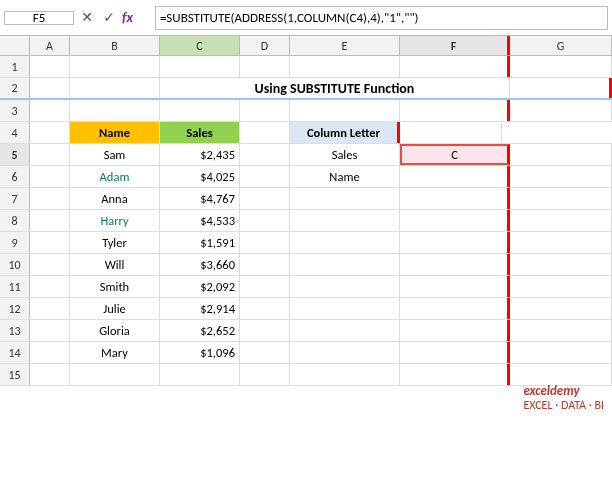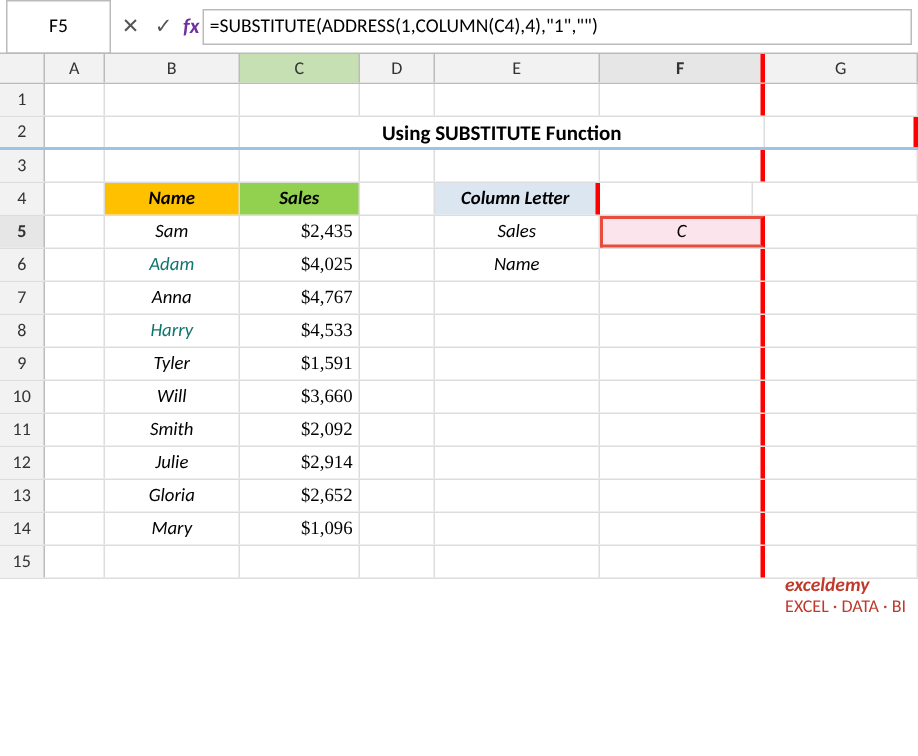--- a/index.html
+++ b/index.html
@@ -17,21 +17,21 @@
       display: flex;
       align-items: center;
       height: 36px;
       border-bottom: 1px solid #bbb;
       background: #fff;
       padding: 0 4px;
     }
     .cell-name-box {
       width: 70px;
       border: 1px solid #bbb;
-      height: 36px;
+      height: 14px;
       display: flex;
       align-items: center;
       justify-content: center;
       font-size: 13px;
       margin-right: 4px;
       flex-shrink: 0;
     }
     .formula-bar-icons {
       display: flex;
       align-items: center;
@@ -44,21 +44,21 @@
       color: #555;
       cursor: pointer;
       width: 18px;
       text-align: center;
     }
     .formula-bar-fx {
       color: #7030a0;
       font-style: italic;
       font-weight: bold;
       font-size: 14px;
-      margin-right: 2px;
+      margin-right: 22px;
     }
     .formula-input {
       flex: 1;
       border: 1px solid #bbb;
       height: 24px;
       font-size: 13px;
       padding: 0 4px;
       font-family: Calibri, Arial, sans-serif;
     }
 
@@ -131,22 +131,22 @@
     }
     .cell {
       display: flex;
       align-items: center;
       padding: 0 4px;
       font-size: 12.5px;
       border-right: 1px solid #ddd;
       overflow: hidden;
       white-space: nowrap;
     }
-    .cell.center { justify-content: center; font-style: italic; }
-    .cell.right { justify-content: flex-end; font-family: Liberation Serif, serif; }
+    .cell.center { justify-content: center; }
+    .cell.right { justify-content: flex-end; }
     .cell.bold { font-weight: bold; }
     .cell.title-cell {
       font-weight: bold;
       font-size: 14px;
       justify-content: center;
     }
 
     
     .w-col-a { width: 40px; flex-shrink: 0; }
     .w-col-b { width: 90px; flex-shrink: 0; }
@@ -170,21 +170,20 @@
     .header-col-name {
       background: #dce6f1;
       font-weight: bold;
       justify-content: center;
       border-right: 1px solid #aaa;
     }
     .header-col-letter {
       background: #dce6f1;
       font-weight: bold;
       justify-content: center;
-      font-style: italic;
     }
 
     
     .cell.selected {
       background: #fce4ec;
       border: 2px solid #e74c3c;
     }
 
     
     .watermark-row {

